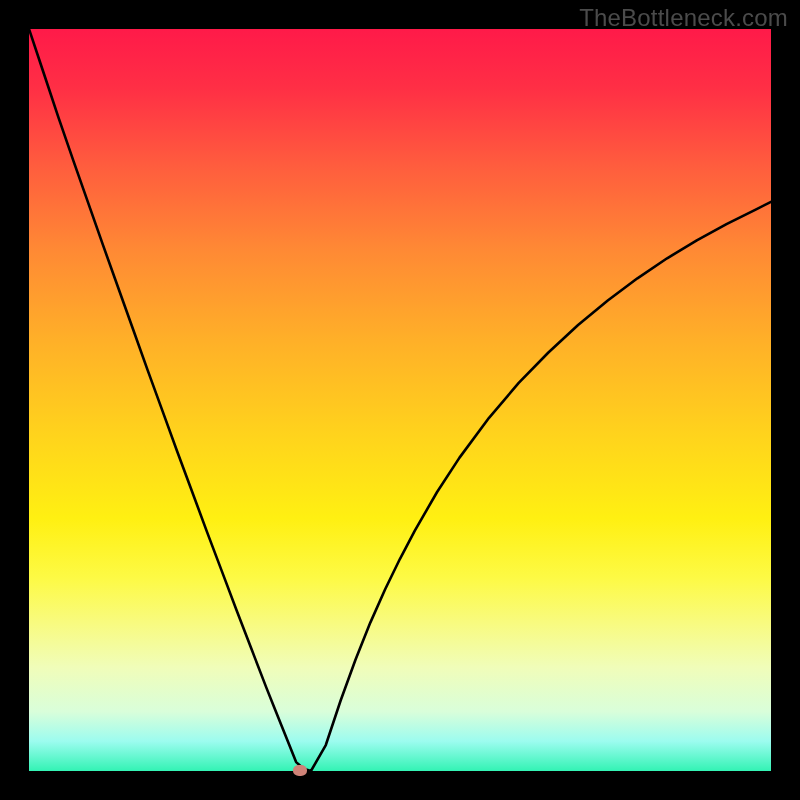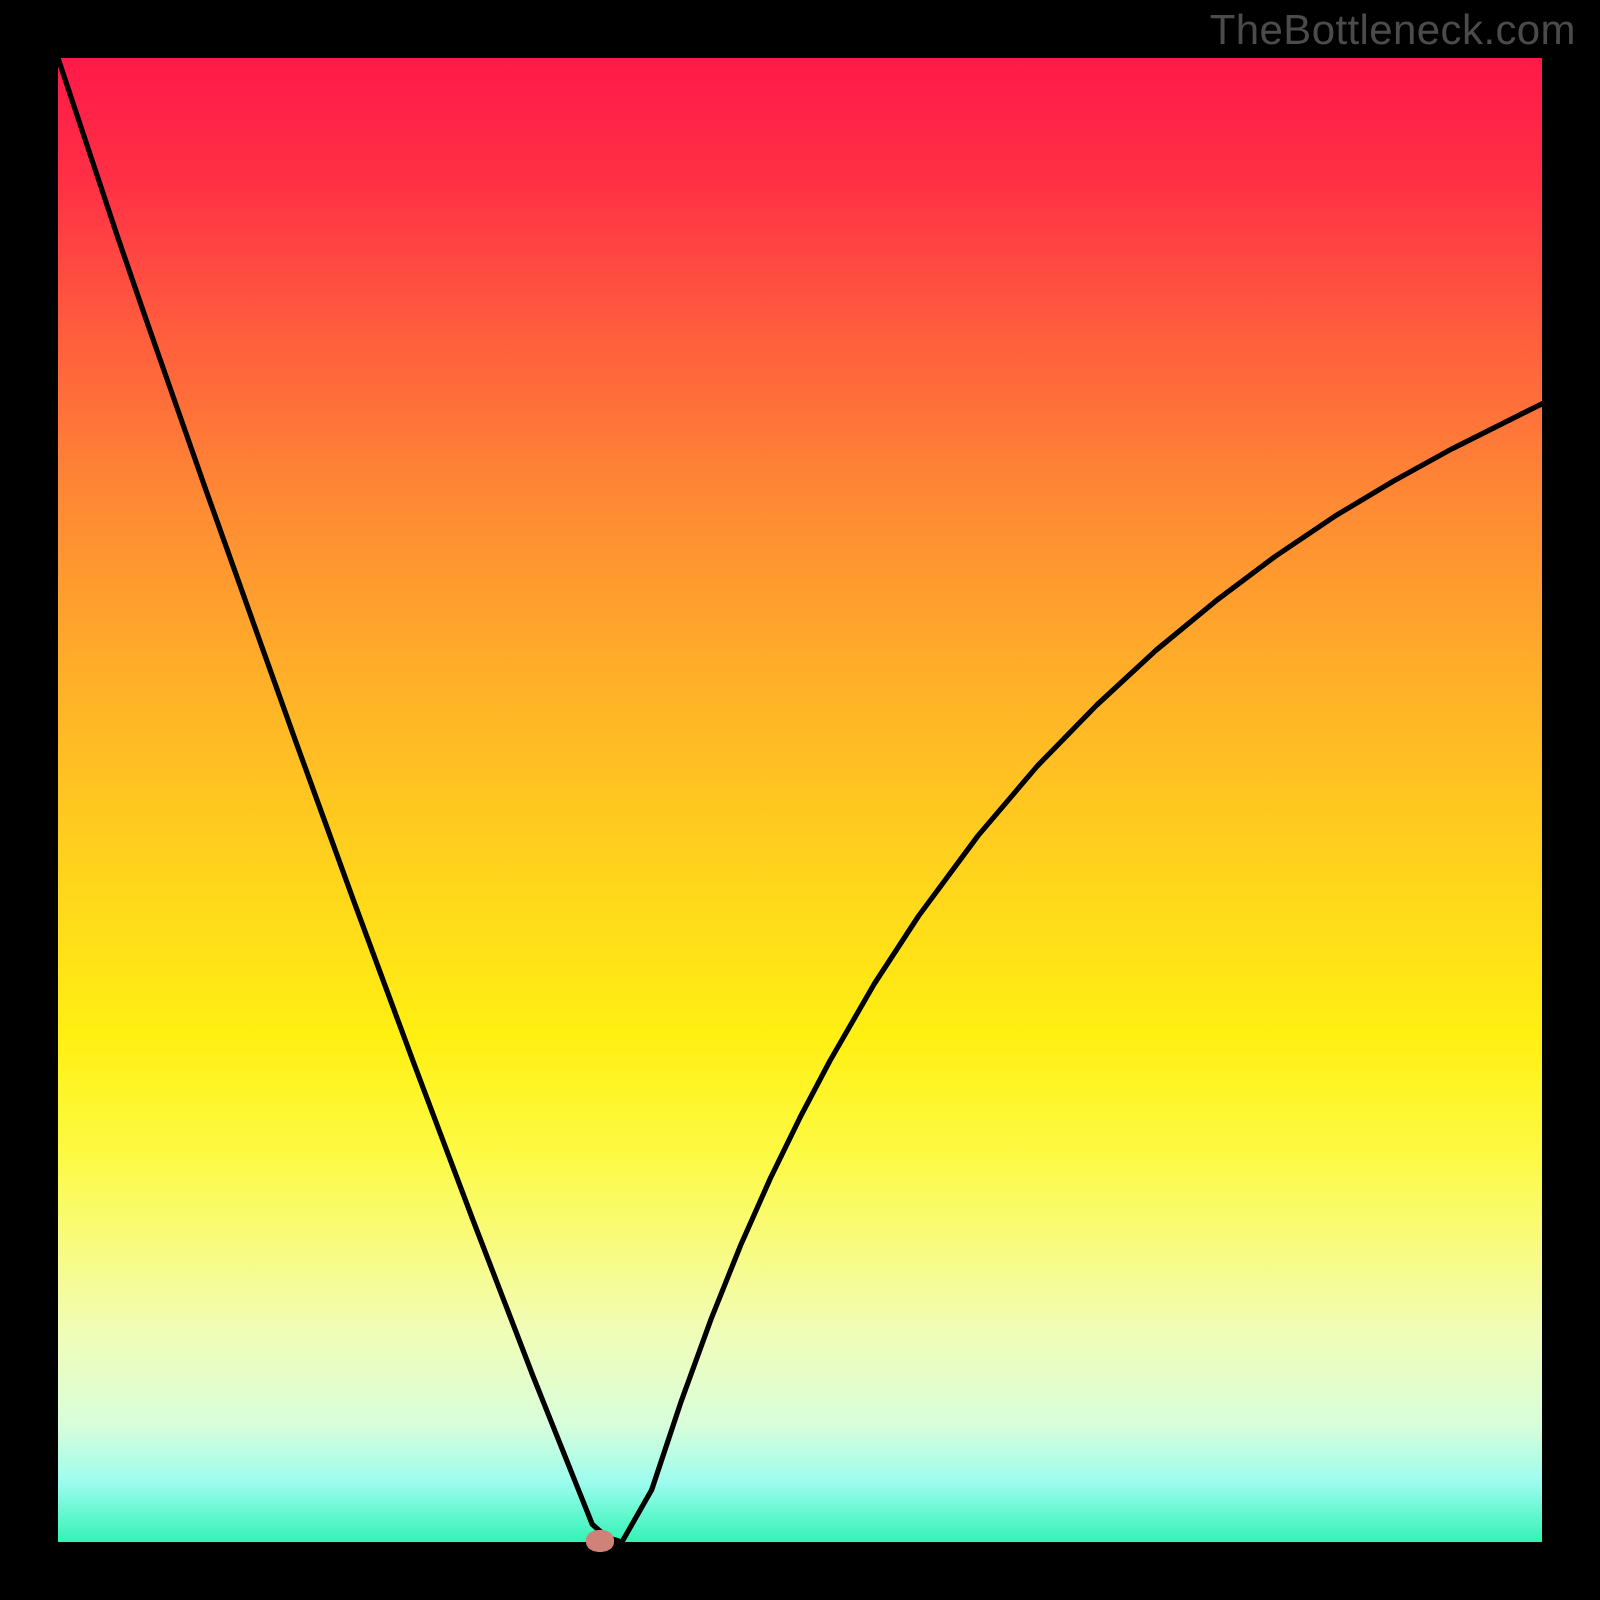--- a/index.html
+++ b/index.html
@@ -31,21 +31,21 @@
       #d9feda 92%,
       #9cfcef 96%,
       #33f3b4 100%
     );
   }
   .watermark {
     position: absolute;
     top: 4px;
     right: 12px;
     color: #4b4b4b;
-    font-size: 21px;
+    font-size: 24px;
     font-weight: 500;
     letter-spacing: 0.2px;
     user-select: none;
   }
   svg.curve {
     position: absolute;
     left: 0;
     top: 0;
     width: 742px;
     height: 742px;

